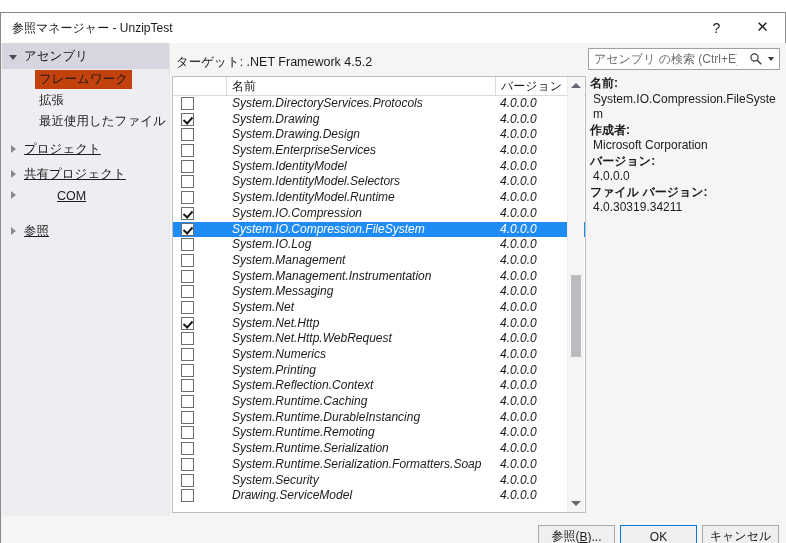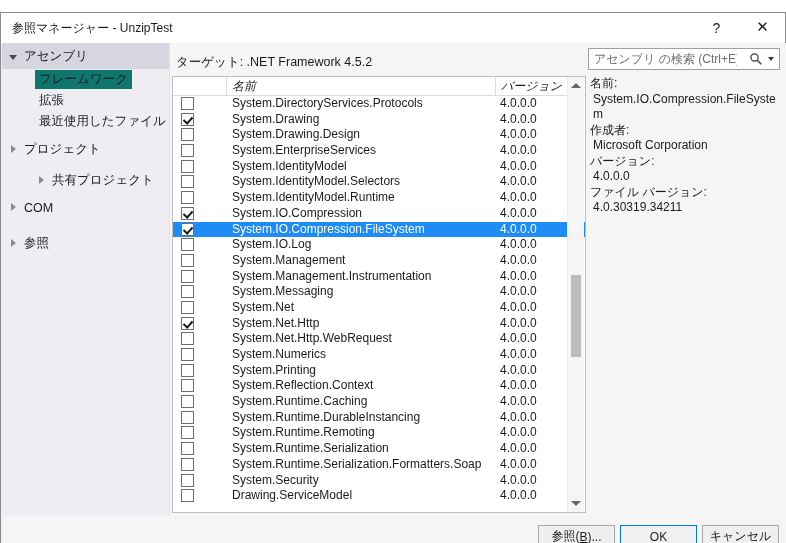--- a/index.html
+++ b/index.html
@@ -77,20 +77,21 @@
     align-items: center;
     background: #d6d6e0;
     cursor: default;
   }
   .nav-row {
     position: relative;
     height: 21px;
     display: flex;
     align-items: center;
     cursor: default;
+    text-decoration: underline;
   }
   .nav-arrow {
     width: 22px;
     display: flex;
     align-items: center;
     justify-content: center;
     flex: 0 0 22px;
   }
   .tri-down {
     width: 0; height: 0;
@@ -123,21 +124,21 @@
   }
   .nav-child {
     position: relative;
     height: 21px;
     display: flex;
     align-items: center;
     padding-left: 33px;
     cursor: default;
   }
   .nav-child .nav-label { padding: 1px 4px; }
-  .nav-child.selected .nav-label { background: #0f766e; }
+  .nav-child.selected .nav-label { background: #c2410c; }
 
   
   #content {
     position: absolute;
     left: 169px;
     top: 30px;
     width: 616px;
     height: 473px;
     background: #f5f5f5;
   }
@@ -219,37 +220,37 @@
     position: absolute;
     top: 0;
     height: 18px;
     line-height: 18px;
     font-size: 12px;
     color: #1b1b1b;
     box-sizing: border-box;
     border-right: 1px solid #dcdcdc;
     padding-left: 5px;
     white-space: nowrap;
-    font-style: italic;
   }
   #head-check { left: 0;   width: 54px; padding-left: 0; }
   #head-name  { left: 54px; width: 269px; }
   #head-ver   { left: 323px; width: 89px; border-right: none; }
 
   #rows {
     position: absolute;
     left: 0;
     top: 19px;
     width: 412px;
     height: 416px;
   }
   .row {
     position: relative;
     height: 15.7px;
     cursor: default;
+    font-style: italic;
   }
   .row.selected { background: #1f8bf5; }
   .row-check {
     position: absolute;
     left: 8px;
     top: 1px;
     width: 13px;
     height: 13px;
   }
   .cbx {
@@ -341,21 +342,21 @@
     position: absolute;
     left: 420px;
     top: 33px;
     width: 192px;
     height: 437px;
     background: #f5f5f5;
     font-size: 12px;
     color: #1b1b1b;
     line-height: 15.5px;
   }
-  .det-label { font-weight: normal; }
+  .det-label { font-weight: bold; }
   .det-value { padding-left: 3px; word-wrap: break-word; }
 
   
   #footer {
     position: absolute;
     left: 1px;
     top: 503px;
     width: 784px;
     height: 39px;
     background: #f5f5f5;
@@ -411,27 +412,27 @@
     </div>
     <div class="nav-child">
       <span class="nav-label">最近使用したファイル</span>
     </div>
     <div class="nav-row" style="margin-top:7px;">
       <span class="nav-arrow">
           <i class="tri-right"></i>
         </span>
       <span class="nav-label">プロジェクト</span>
     </div>
-    <div class="nav-row" style="margin-top:10px;padding-left:28px;">
+    <div class="nav-row" style="margin-top:4px;">
       <span class="nav-arrow">
           <i class="tri-right"></i>
         </span>
       <span class="nav-label">共有プロジェクト</span>
     </div>
-    <div class="nav-row" style="margin-top:6px;">
+    <div class="nav-row" style="gap:33px;">
       <span class="nav-arrow">
           <i class="tri-right"></i>
         </span>
       <span class="nav-label">COM</span>
     </div>
     <div class="nav-row" style="margin-top:15px;">
       <span class="nav-arrow">
           <i class="tri-right"></i>
         </span>
       <span class="nav-label">参照</span>

